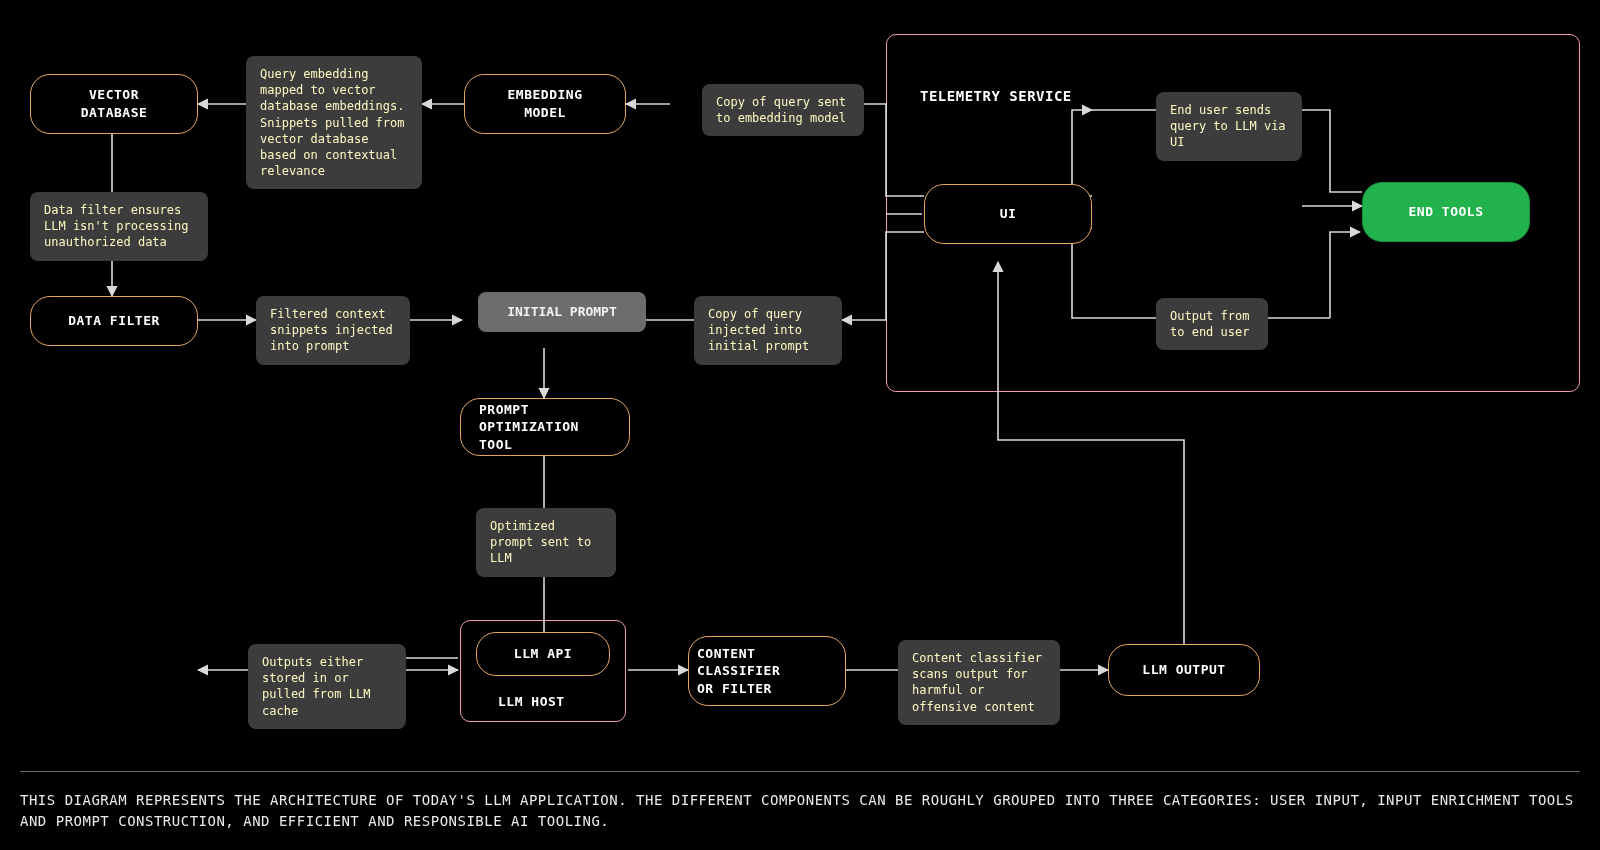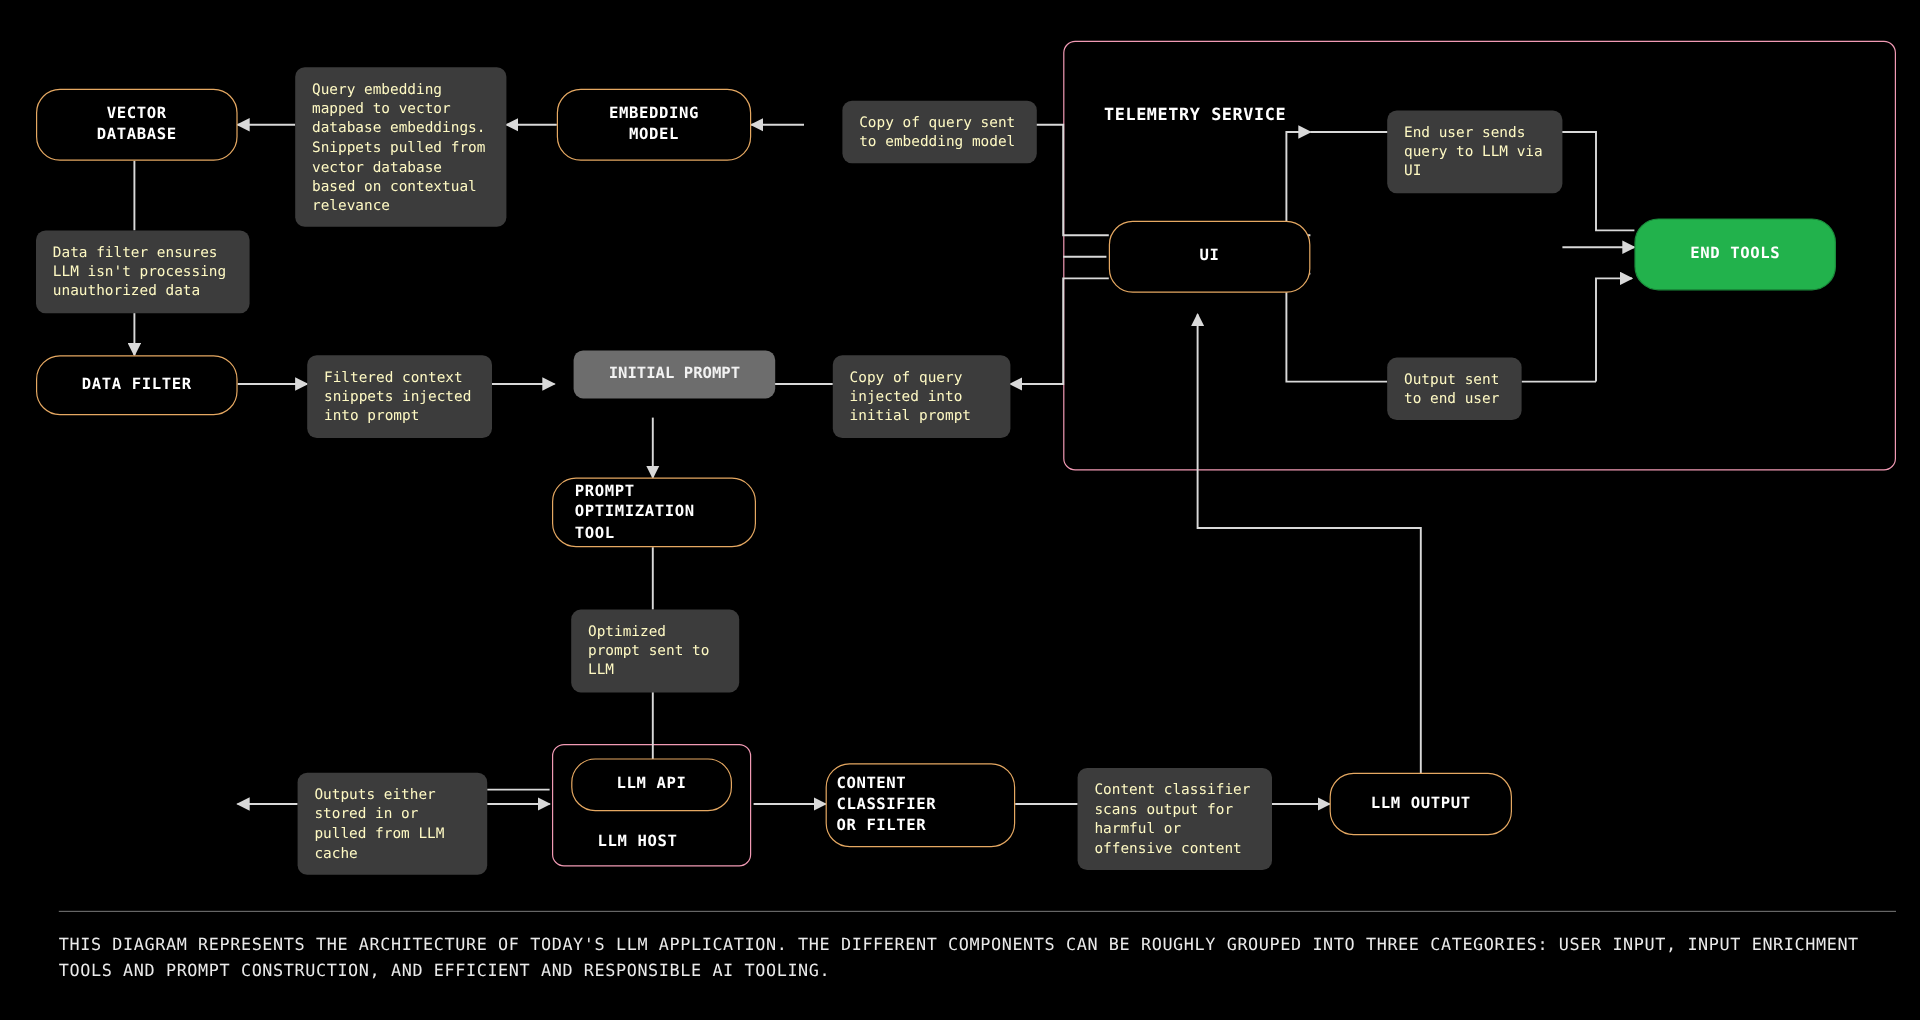--- a/index.html
+++ b/index.html
@@ -62,21 +62,21 @@
     color: #fff;
   }
   .pink-box {
     position: absolute;
     border: 1.5px solid #f19ab4;
     border-radius: 10px;
     pointer-events: none;
   }
   .caption-wrap {
     position: absolute;
-    left: 20px; right: 20px; bottom: 30px; margin-left: 29px;
+    left: 20px; right: 20px; bottom: 18px;
   }
   .divider {
     border: none;
     border-top: 1px solid #666;
     margin-bottom: 18px;
   }
   .caption {
     font-size: 14px;
     letter-spacing: 0.5px;
     line-height: 1.5;
@@ -166,21 +166,21 @@
 MODEL</div>
 
   <div class="note" style="left:702px; top:84px; width:162px;">Copy of query sent to embedding model</div>
 
   <div class="node" style="left:924px; top:184px; width:168px; height:60px;">UI</div>
 
   <div class="note" style="left:1156px; top:92px; width:146px;">End user sends query to LLM via UI</div>
 
   <div class="node green" style="left:1362px; top:182px; width:168px; height:60px;">END TOOLS</div>
 
-  <div class="note" style="left:1156px; top:298px; width:112px;">Output sent to end user</div>
+  <div class="note" style="left:1156px; top:298px; width:112px;">Output from to end user</div>
 
   <div class="note" style="left:30px; top:192px; width:178px;">Data filter ensures LLM isn't processing unauthorized data</div>
 
   <div class="node" style="left:30px; top:296px; width:168px; height:50px;">DATA FILTER</div>
 
   <div class="note" style="left:256px; top:296px; width:154px;">Filtered context snippets injected into prompt</div>
 
   <div class="note note-light" style="left:478px; top:292px; width:168px; height:40px;">INITIAL PROMPT</div>
 
   <div class="note" style="left:694px; top:296px; width:148px;">Copy of query injected into initial prompt</div>

